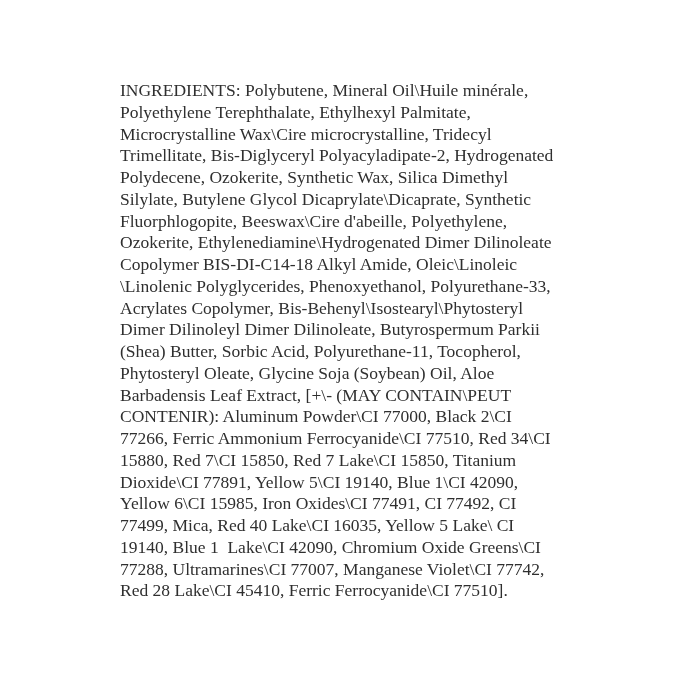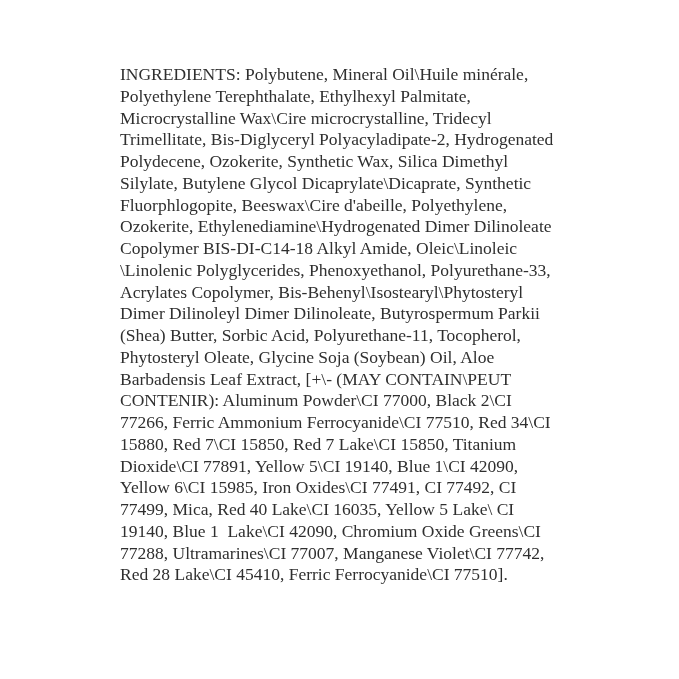--- a/index.html
+++ b/index.html
@@ -9,21 +9,21 @@
   body {
     width: 679px;
     height: 679px;
     background: #ffffff;
     overflow: hidden;
     position: relative;
   }
   .ingredients-block {
     position: absolute;
     left: 120px;
-    top: 64px;
+    top: 80px;
     width: 475px;
   }
   .ingredients-text {
     margin: 0;
     font-family: "Liberation Serif", "DejaVu Serif", serif;
     font-size: 17.5px;
     line-height: 21.75px;
     color: #2f2f2f;
     white-space: pre;
     letter-spacing: 0;

